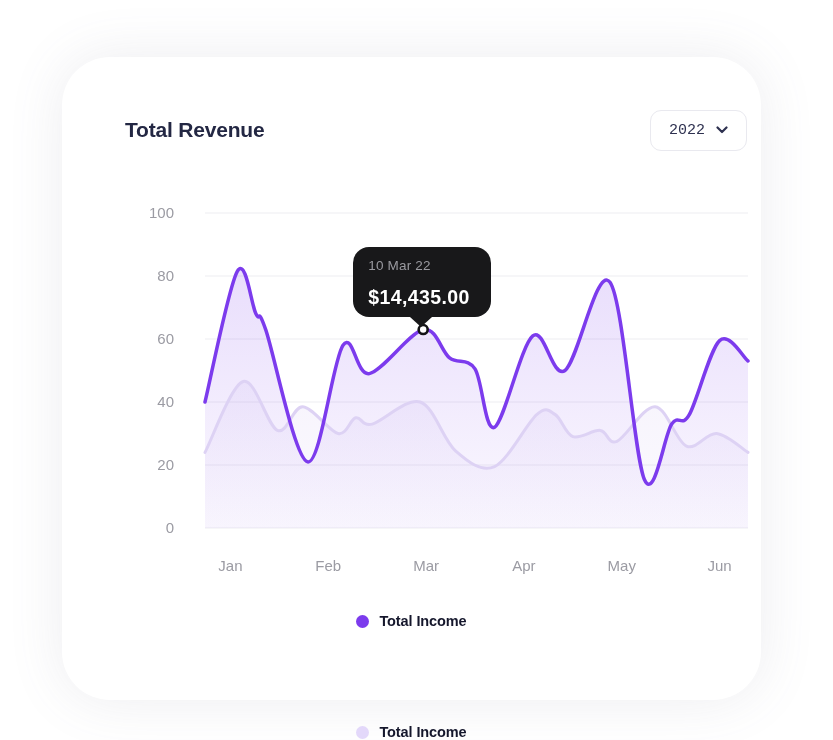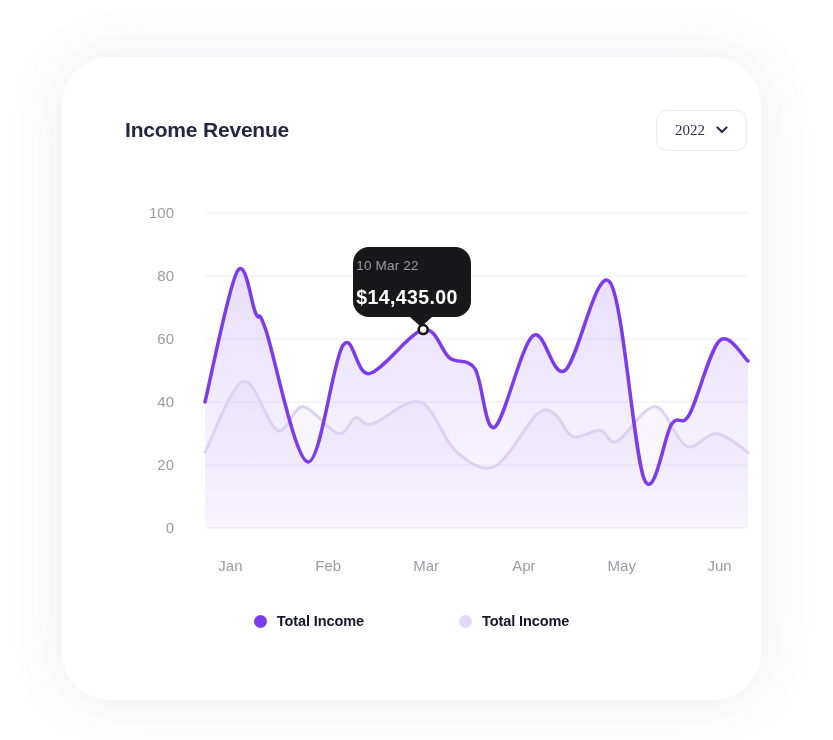--- a/index.html
+++ b/index.html
@@ -17,58 +17,58 @@
     position:absolute; left:63px; right:14px; top:50px; height:46px;
     display:flex; justify-content:space-between; align-items:center;
   }
   .page-title {
     font-size:21px; font-weight:700; color:#232743; letter-spacing:-0.2px;
   }
   .year-dropdown {
     display:flex; align-items:center; gap:11px;
     background:#ffffff; border:1px solid #e9e9ef; border-radius:11px;
     padding:11px 18px; cursor:pointer;
-    font-family:Liberation Serif, serif;
+    font-family:Liberation Mono, monospace;
     font-size:15px; font-weight:500; color:#2e3150;
   }
   .year-dropdown svg { display:block; }
 
   .chart-svg { position:absolute; left:0; top:0; width:699px; height:540px; }
   .chart-svg text { font-family:"Liberation Sans", sans-serif; }
 
   .tooltip {
-    position:absolute; width:118px; height:70px;
-    background:#18181a; border-radius:16px; padding:11px 15px 0 3px;
+    position:absolute; width:138px; height:70px;
+    background:#18181a; border-radius:16px; padding:11px 15px 0 15px;
     pointer-events:none;
   }
   .tooltip::after {
     content:""; position:absolute; top:100%; left:57px;
     border-left:11px solid transparent; border-right:11px solid transparent;
     border-top:10px solid #18181a;
   }
   .tooltip-date { display:block; font-size:13.5px; color:#9a9aa0; letter-spacing:0.2px; }
   .tooltip-value { display:block; margin-top:13px; font-size:19.5px; font-weight:700;
                    color:#ffffff; letter-spacing:0.4px; }
 
   .legend {
     position:absolute; left:0; right:0; top:556px;
-    display:flex; justify-content:center; gap:95px; align-items:center;
+    display:flex; justify-content:center; gap:95px; align-items:center;flex-direction:column;
   }
   .legend-item { display:flex; align-items:center; gap:10px; cursor:pointer; }
   .legend-dot { width:13px; height:13px; border-radius:50%; }
   .legend-label { font-size:14.5px; font-weight:600; color:#15172c; letter-spacing:-0.1px; }
 </style>
 </head>
 <body>
 
 <div class="stage">
   <div class="card">
 
     <div class="card-header">
-      <h2 class="page-title">Income Revenue</h2>
+      <h2 class="page-title">Total Revenue</h2>
       <button class="year-dropdown">
         <span>2022</span>
         <span>
           <svg width="12" height="8" viewBox="0 0 12 8">
             <polyline points="1.5,1.5 6,6 10.5,1.5" fill="none" stroke="#2e3150" stroke-width="2.2" stroke-linecap="round" stroke-linejoin="round"></polyline>
           </svg>
         </span>
       </button>
     </div>
 

